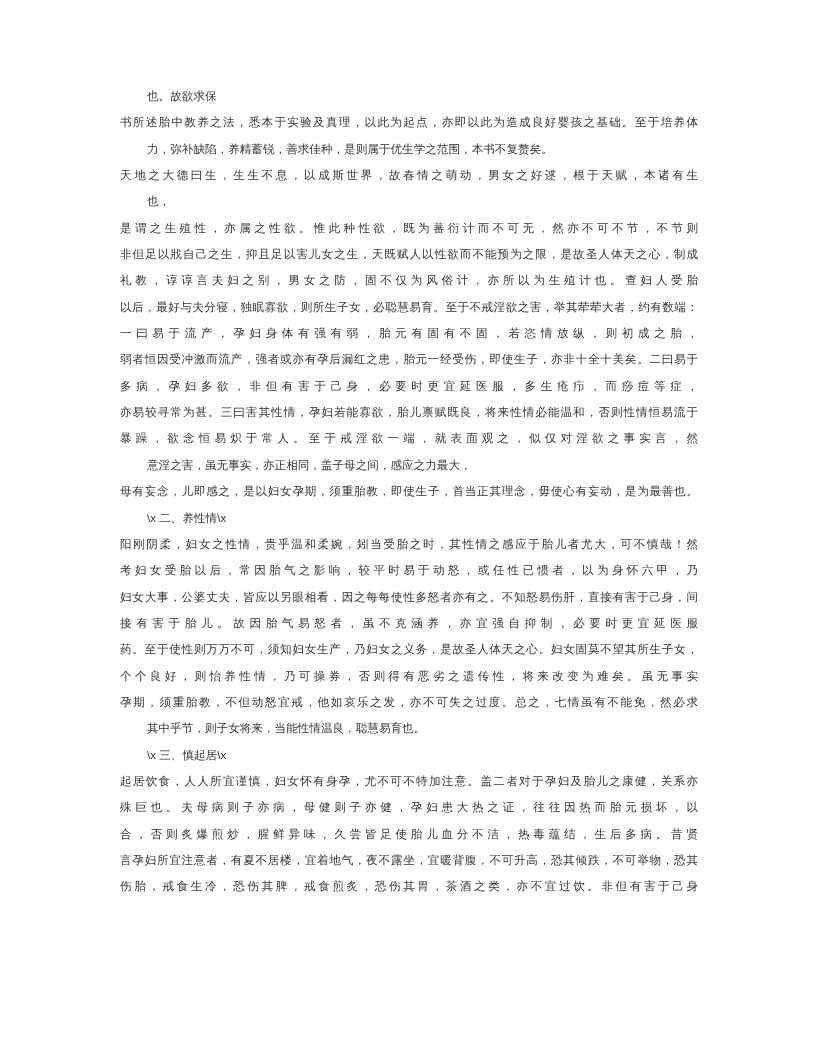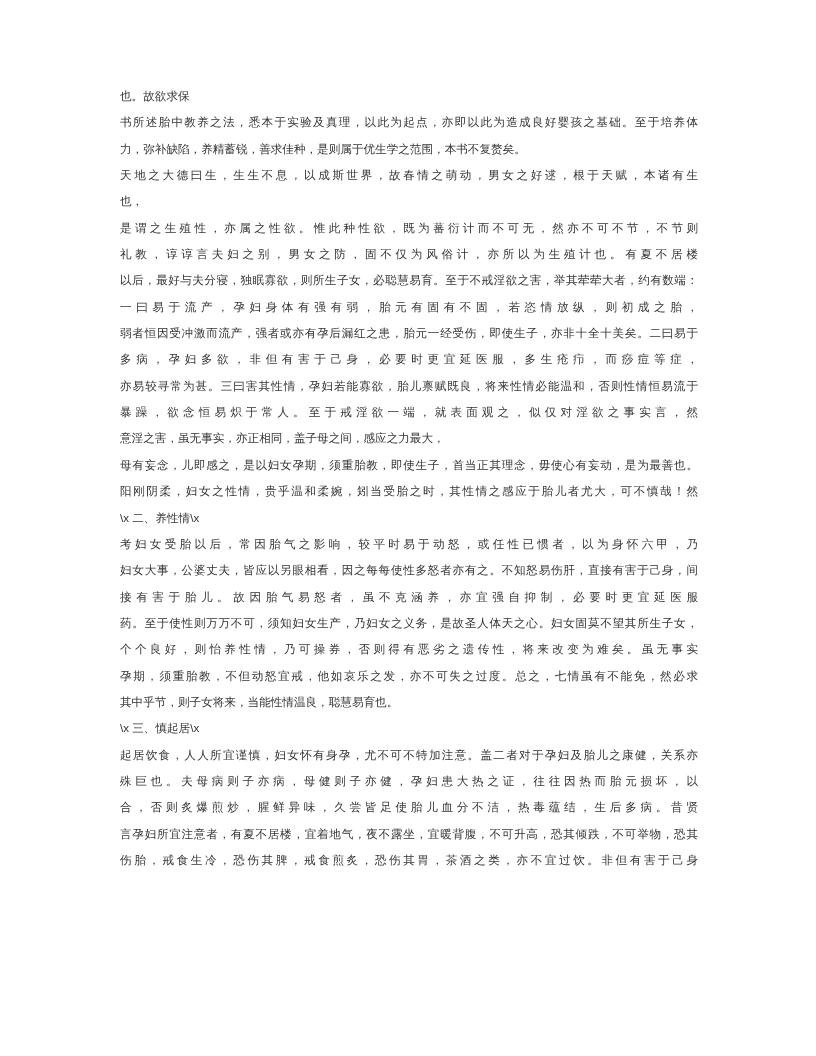--- a/index.html
+++ b/index.html
@@ -34,45 +34,47 @@
       overflow: hidden;
       word-break: break-all;
       text-align: justify;
       text-align-last: justify;
       -moz-text-align-last: justify;
       white-space: normal;
     }
     .line.short {
       text-align: left;
       text-align-last: left;
+      margin-left: 27px;
       -moz-text-align-last: left;
     }
   </style>
 </head>
 <body>
 
 <div class="page">
   <div class="text-block">
     <div class="line short">也。故欲求保</div>
     <div class="line">书所述胎中教养之法，悉本于实验及真理，以此为起点，亦即以此为造成良好婴孩之基础。至于培养体</div>
     <div class="line short">力，弥补缺陷，养精蓄锐，善求佳种，是则属于优生学之范围，本书不复赘矣。</div>
     <div class="line">天地之大德曰生，生生不息，以成斯世界，故春情之萌动，男女之好逑，根于天赋，本诸有生</div>
     <div class="line short">也，</div>
     <div class="line">是谓之生殖性，亦属之性欲。惟此种性欲，既为蕃衍计而不可无，然亦不可不节，不节则</div>
-    <div class="line">礼教，谆谆言夫妇之别，男女之防，固不仅为风俗计，亦所以为生殖计也。有夏不居楼</div>
+    <div class="line">非但足以戕自己之生，抑且足以害儿女之生，天既赋人以性欲而不能预为之限，是故圣人体天之心，制成</div>
+    <div class="line">礼教，谆谆言夫妇之别，男女之防，固不仅为风俗计，亦所以为生殖计也。查妇人受胎</div>
     <div class="line">以后，最好与夫分寝，独眠寡欲，则所生子女，必聪慧易育。至于不戒淫欲之害，举其荦荦大者，约有数端：</div>
     <div class="line">一曰易于流产，孕妇身体有强有弱，胎元有固有不固，若恣情放纵，则初成之胎，</div>
     <div class="line">弱者恒因受冲激而流产，强者或亦有孕后漏红之患，胎元一经受伤，即使生子，亦非十全十美矣。二曰易于</div>
     <div class="line">多病，孕妇多欲，非但有害于己身，必要时更宜延医服，多生疮疖，而痧痘等症，</div>
     <div class="line">亦易较寻常为甚。三曰害其性情，孕妇若能寡欲，胎儿禀赋既良，将来性情必能温和，否则性情恒易流于</div>
     <div class="line">暴躁，欲念恒易炽于常人。至于戒淫欲一端，就表面观之，似仅对淫欲之事实言，然</div>
     <div class="line short">意淫之害，虽无事实，亦正相同，盖子母之间，感应之力最大，</div>
     <div class="line">母有妄念，儿即感之，是以妇女孕期，须重胎教，即使生子，首当正其理念，毋使心有妄动，是为最善也。</div>
+    <div class="line short">\x 二、养性情\x</div>
     <div class="line">阳刚阴柔，妇女之性情，贵乎温和柔婉，矧当受胎之时，其性情之感应于胎儿者尤大，可不慎哉！然</div>
-    <div class="line short">\x 二、养性情\x</div>
     <div class="line">考妇女受胎以后，常因胎气之影响，较平时易于动怒，或任性已惯者，以为身怀六甲，乃</div>
     <div class="line">妇女大事，公婆丈夫，皆应以另眼相看，因之每每使性多怒者亦有之。不知怒易伤肝，直接有害于己身，间</div>
     <div class="line">接有害于胎儿。故因胎气易怒者，虽不克涵养，亦宜强自抑制，必要时更宜延医服</div>
     <div class="line">药。至于使性则万万不可，须知妇女生产，乃妇女之义务，是故圣人体天之心。妇女固莫不望其所生子女，</div>
     <div class="line">个个良好，则怡养性情，乃可操券，否则得有恶劣之遗传性，将来改变为难矣。虽无事实</div>
     <div class="line">孕期，须重胎教，不但动怒宜戒，他如哀乐之发，亦不可失之过度。总之，七情虽有不能免，然必求</div>
     <div class="line short">其中乎节，则子女将来，当能性情温良，聪慧易育也。</div>
     <div class="line short">\x 三、慎起居\x</div>
     <div class="line">起居饮食，人人所宜谨慎，妇女怀有身孕，尤不可不特加注意。盖二者对于孕妇及胎儿之康健，关系亦</div>
     <div class="line">殊巨也。夫母病则子亦病，母健则子亦健，孕妇患大热之证，往往因热而胎元损坏，以</div>

